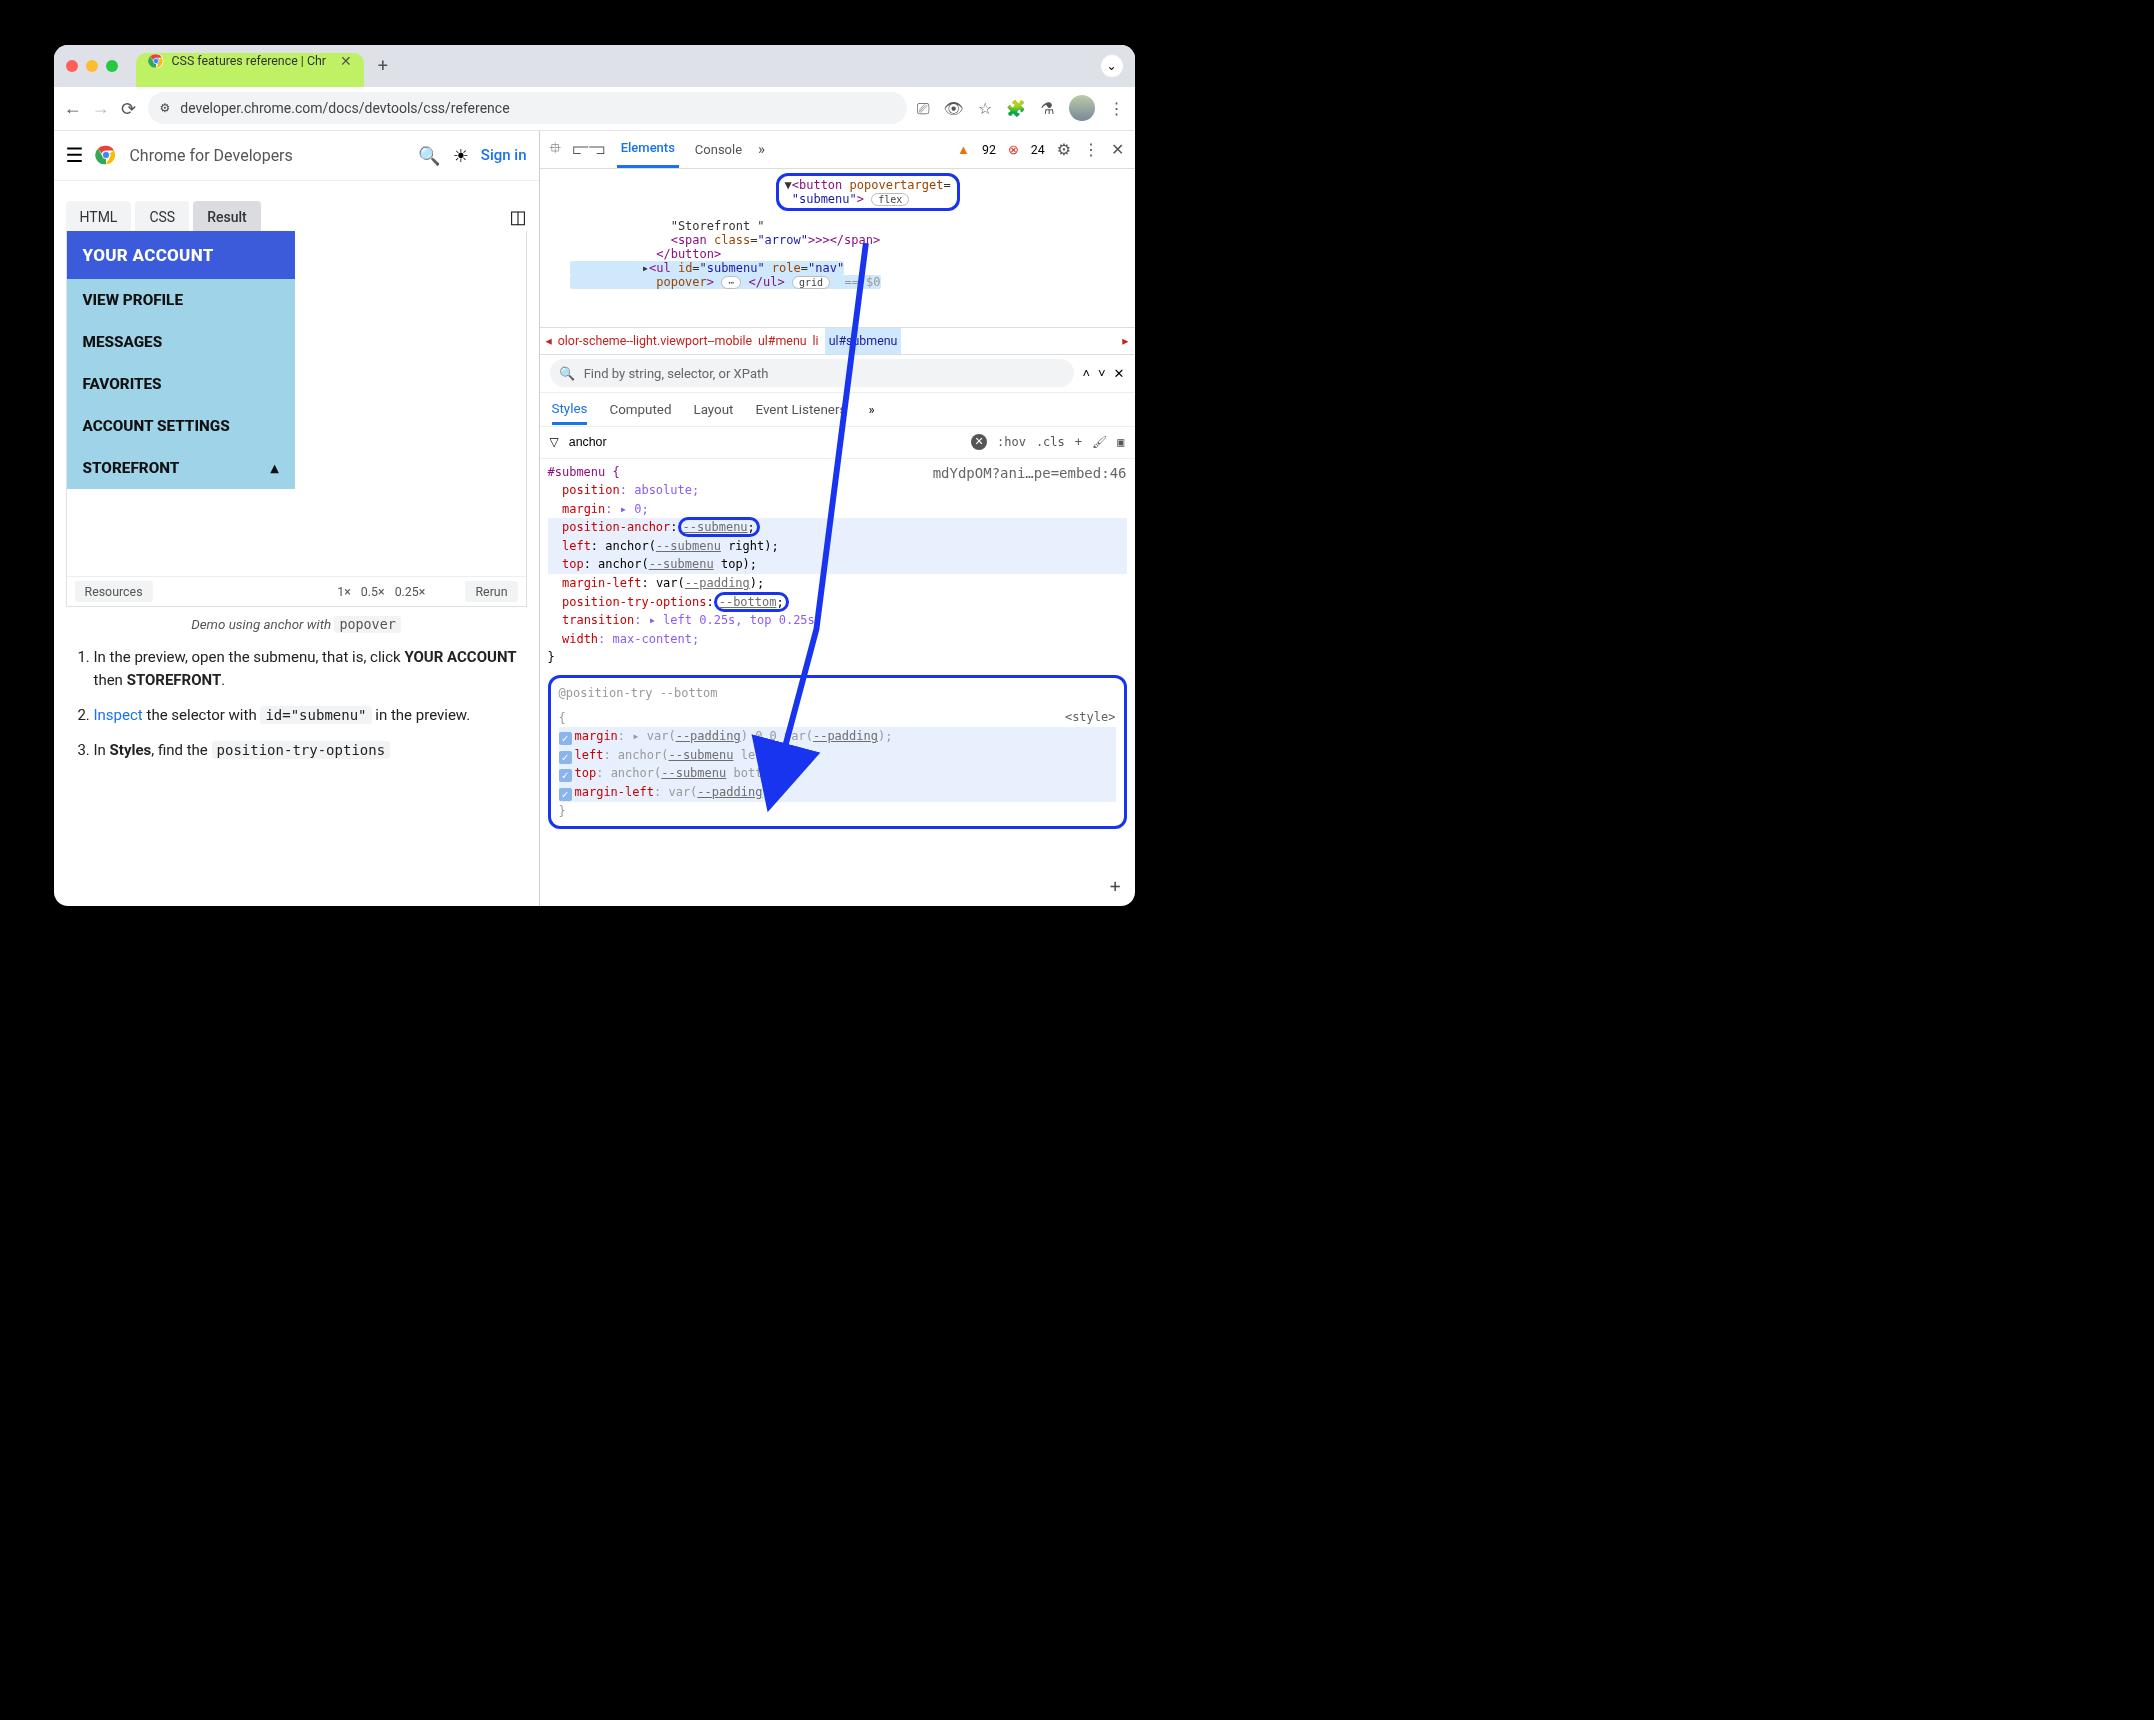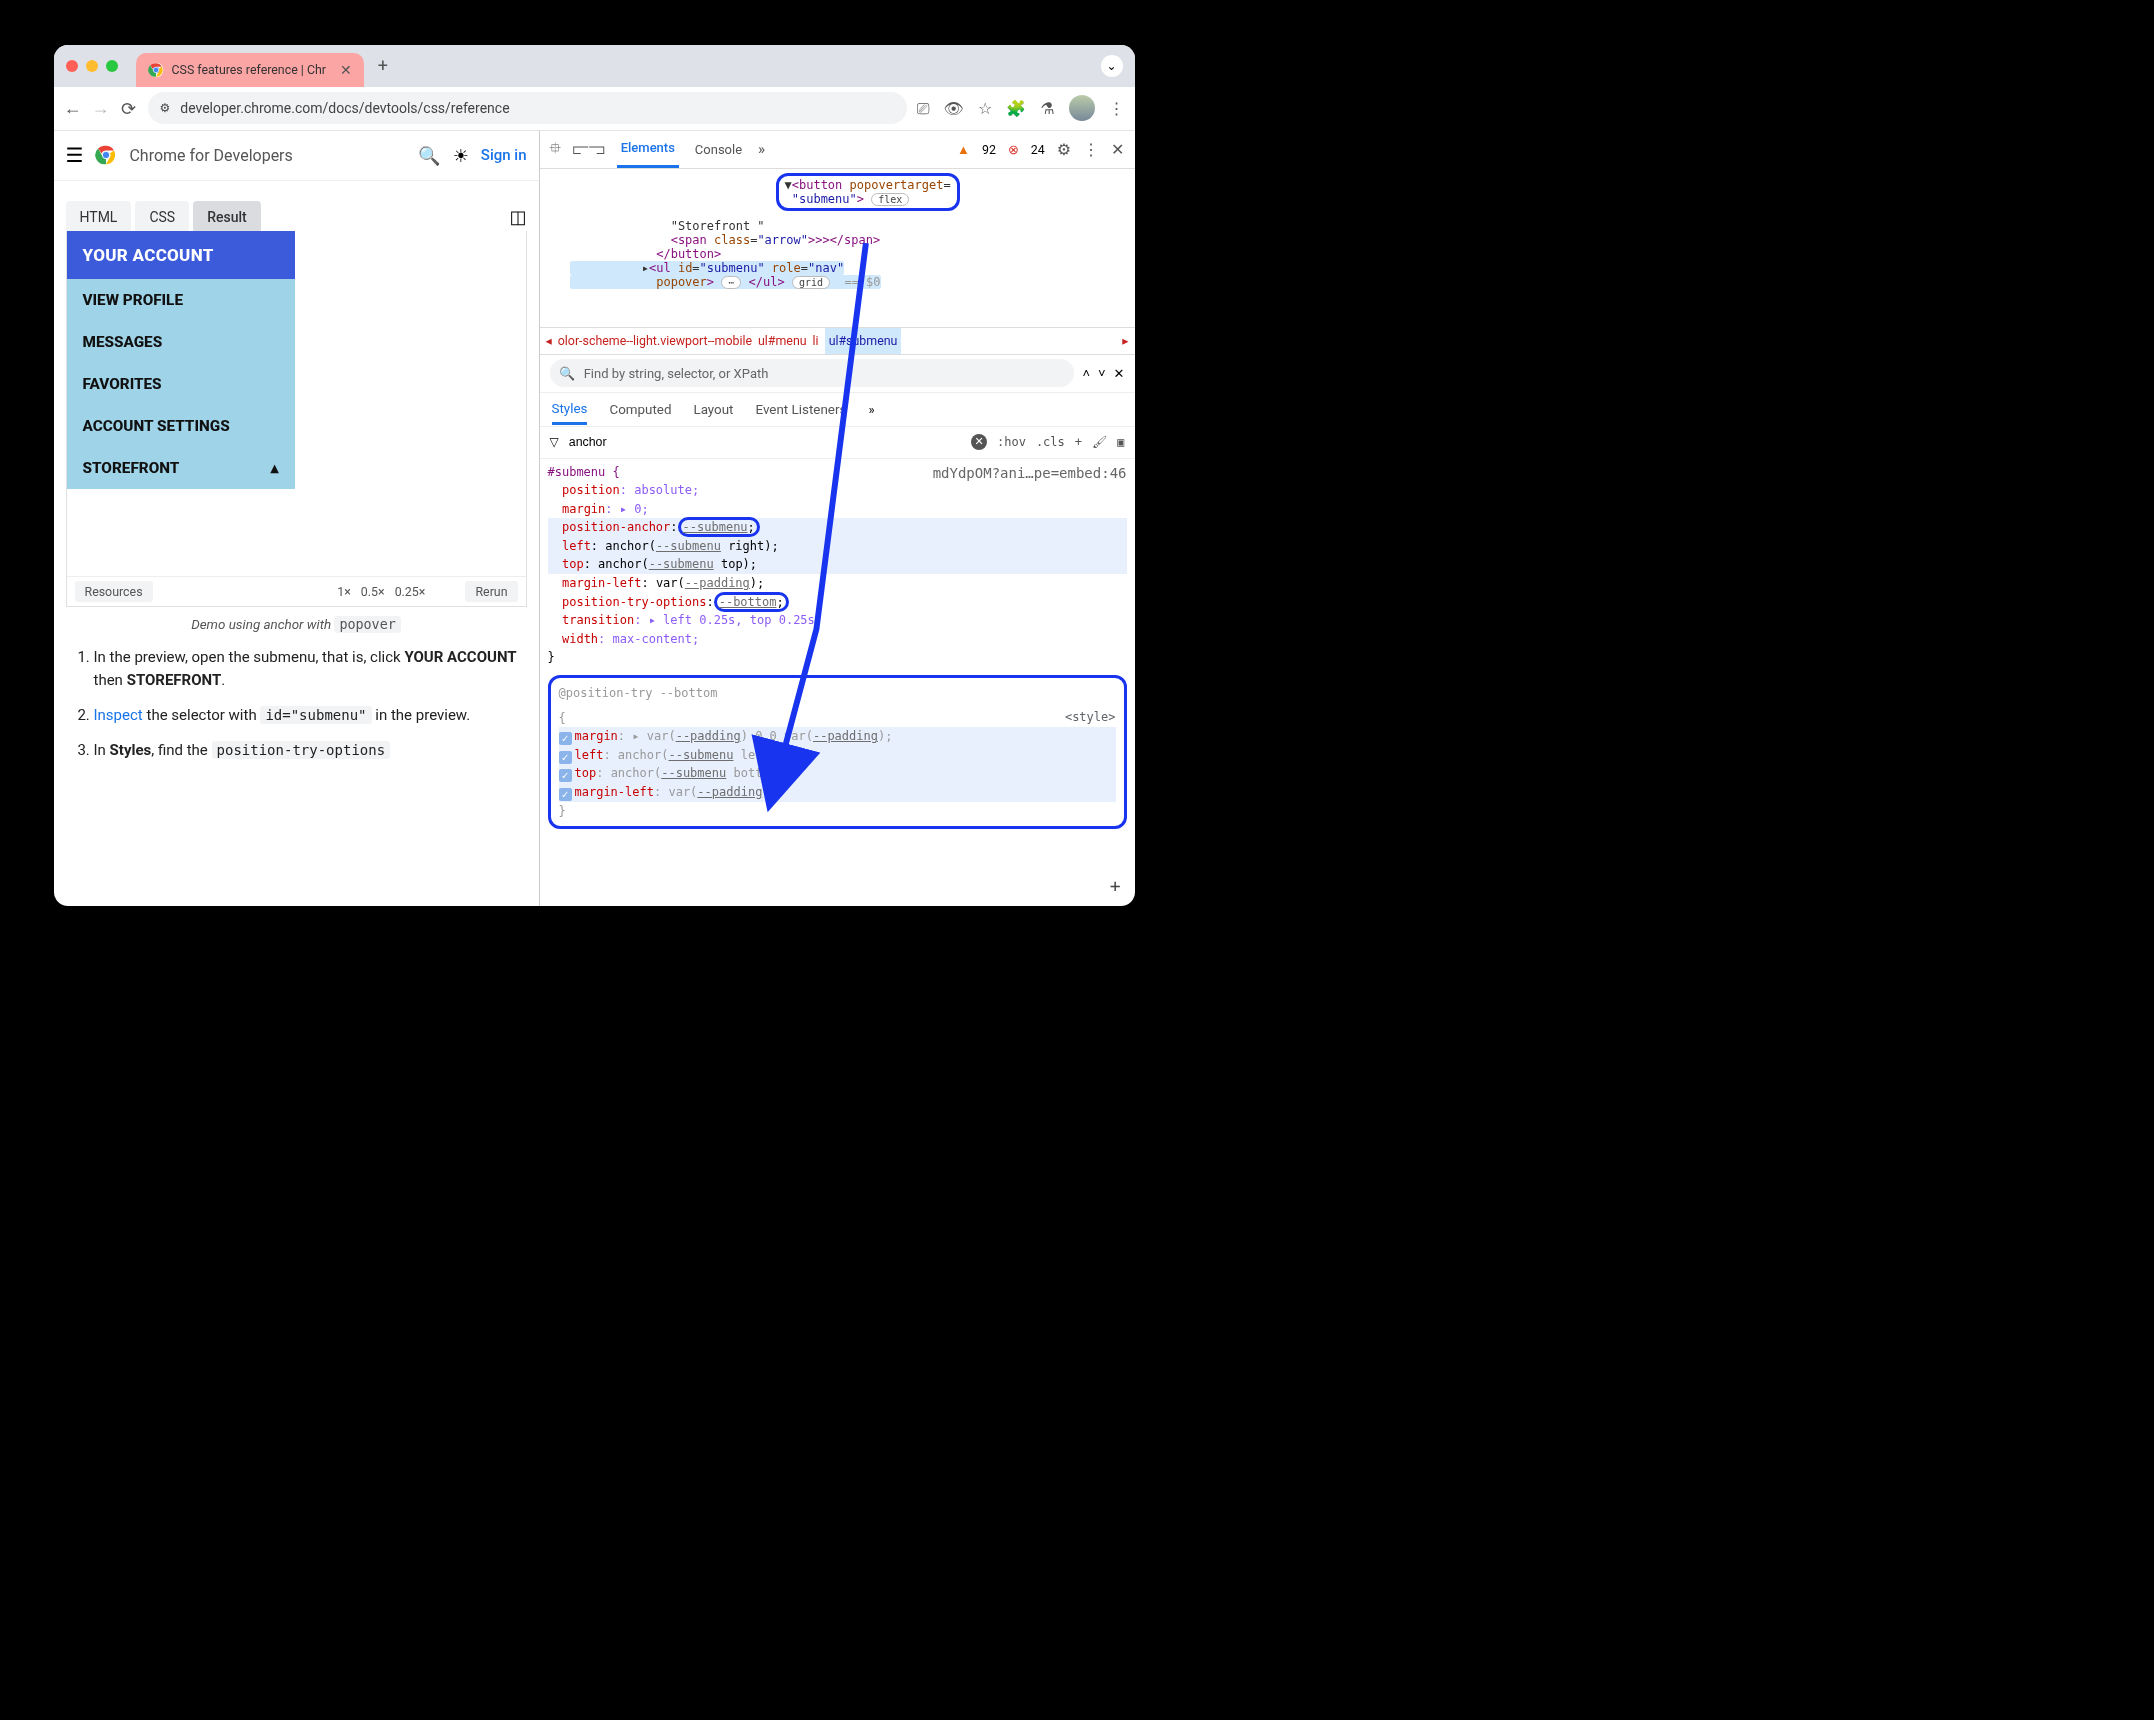--- a/index.html
+++ b/index.html
@@ -20,22 +20,22 @@
 }
 .tab-strip {
   height: 42px; background: #dee2e8;
   display: flex; align-items: center; padding: 0 12px;
   gap: 8px;
 }
 .traffic { display: flex; gap: 8px; margin-right: 10px; }
 .dot { width: 12px; height: 12px; border-radius: 50%; }
 .dot.r { background: #ff5f57; } .dot.y { background: #febc2e; } .dot.g { background: #28c840; }
 .tab {
-  background: #fca5a5; border-radius: 10px 10px 0 0;
-  height: 34px; padding: 0 12px; display: flex; align-items: center;
+  background: #bef264; border-radius: 10px 10px 0 0;
+  height: 34px; padding: 0 12px; display: flex; align-items: flex-start;
   gap: 8px; font-size: 12.4px; color: #333; margin-top: 8px;
   min-width: 218px;
 }
 .tab .favicon { width: 16px; height: 16px; }
 .tab .close { margin-left: 6px; font-size: 14px; color: #555; }
 .new-tab { font-size: 18px; color: #555; margin-left: 6px; }
 .tab-chevron { margin-left: auto; width: 22px; height: 22px; border-radius: 50%; background: #fff; display: flex; align-items: center; justify-content: center; font-size: 12px; }
 
 .addr-bar {
   height: 44px; background: #fff; border-bottom: 1px solid #e4e4e4;

